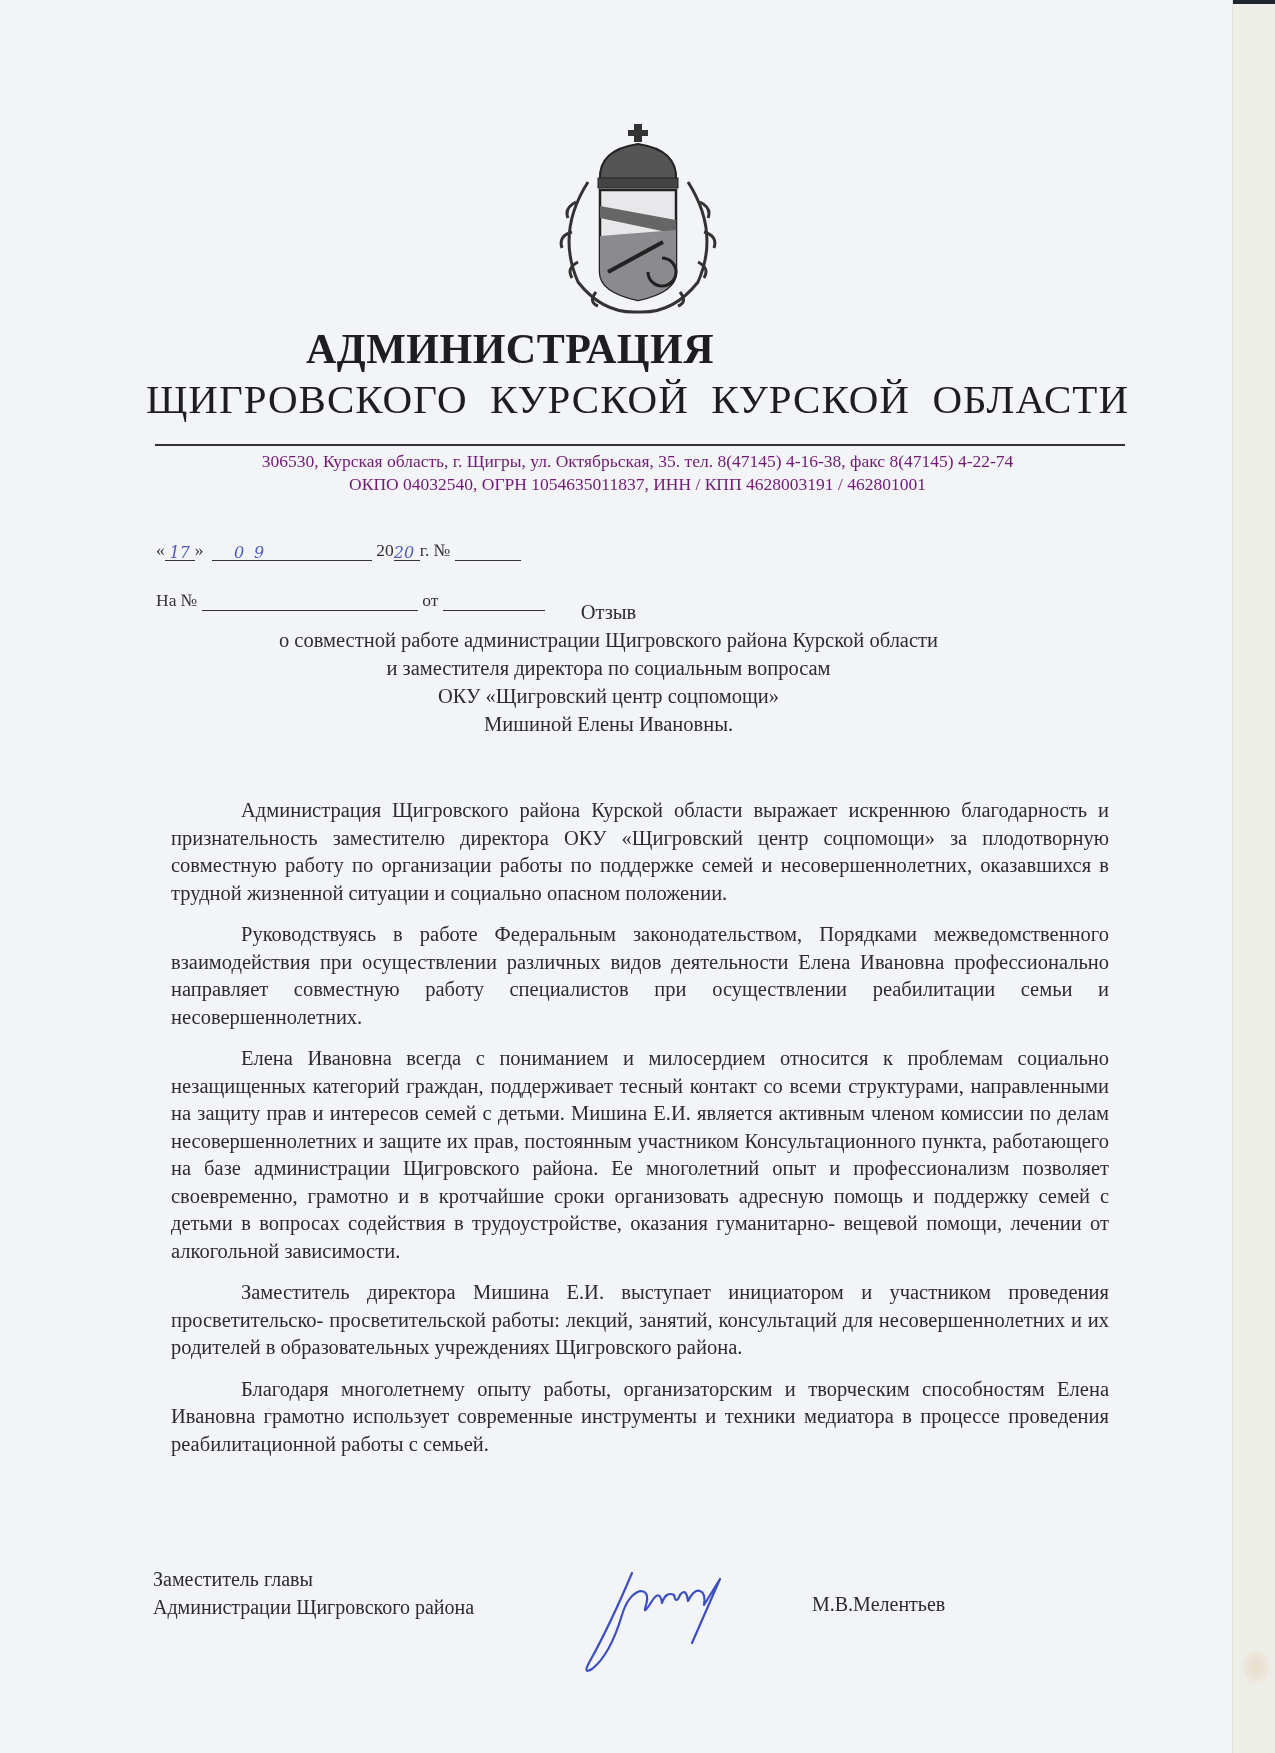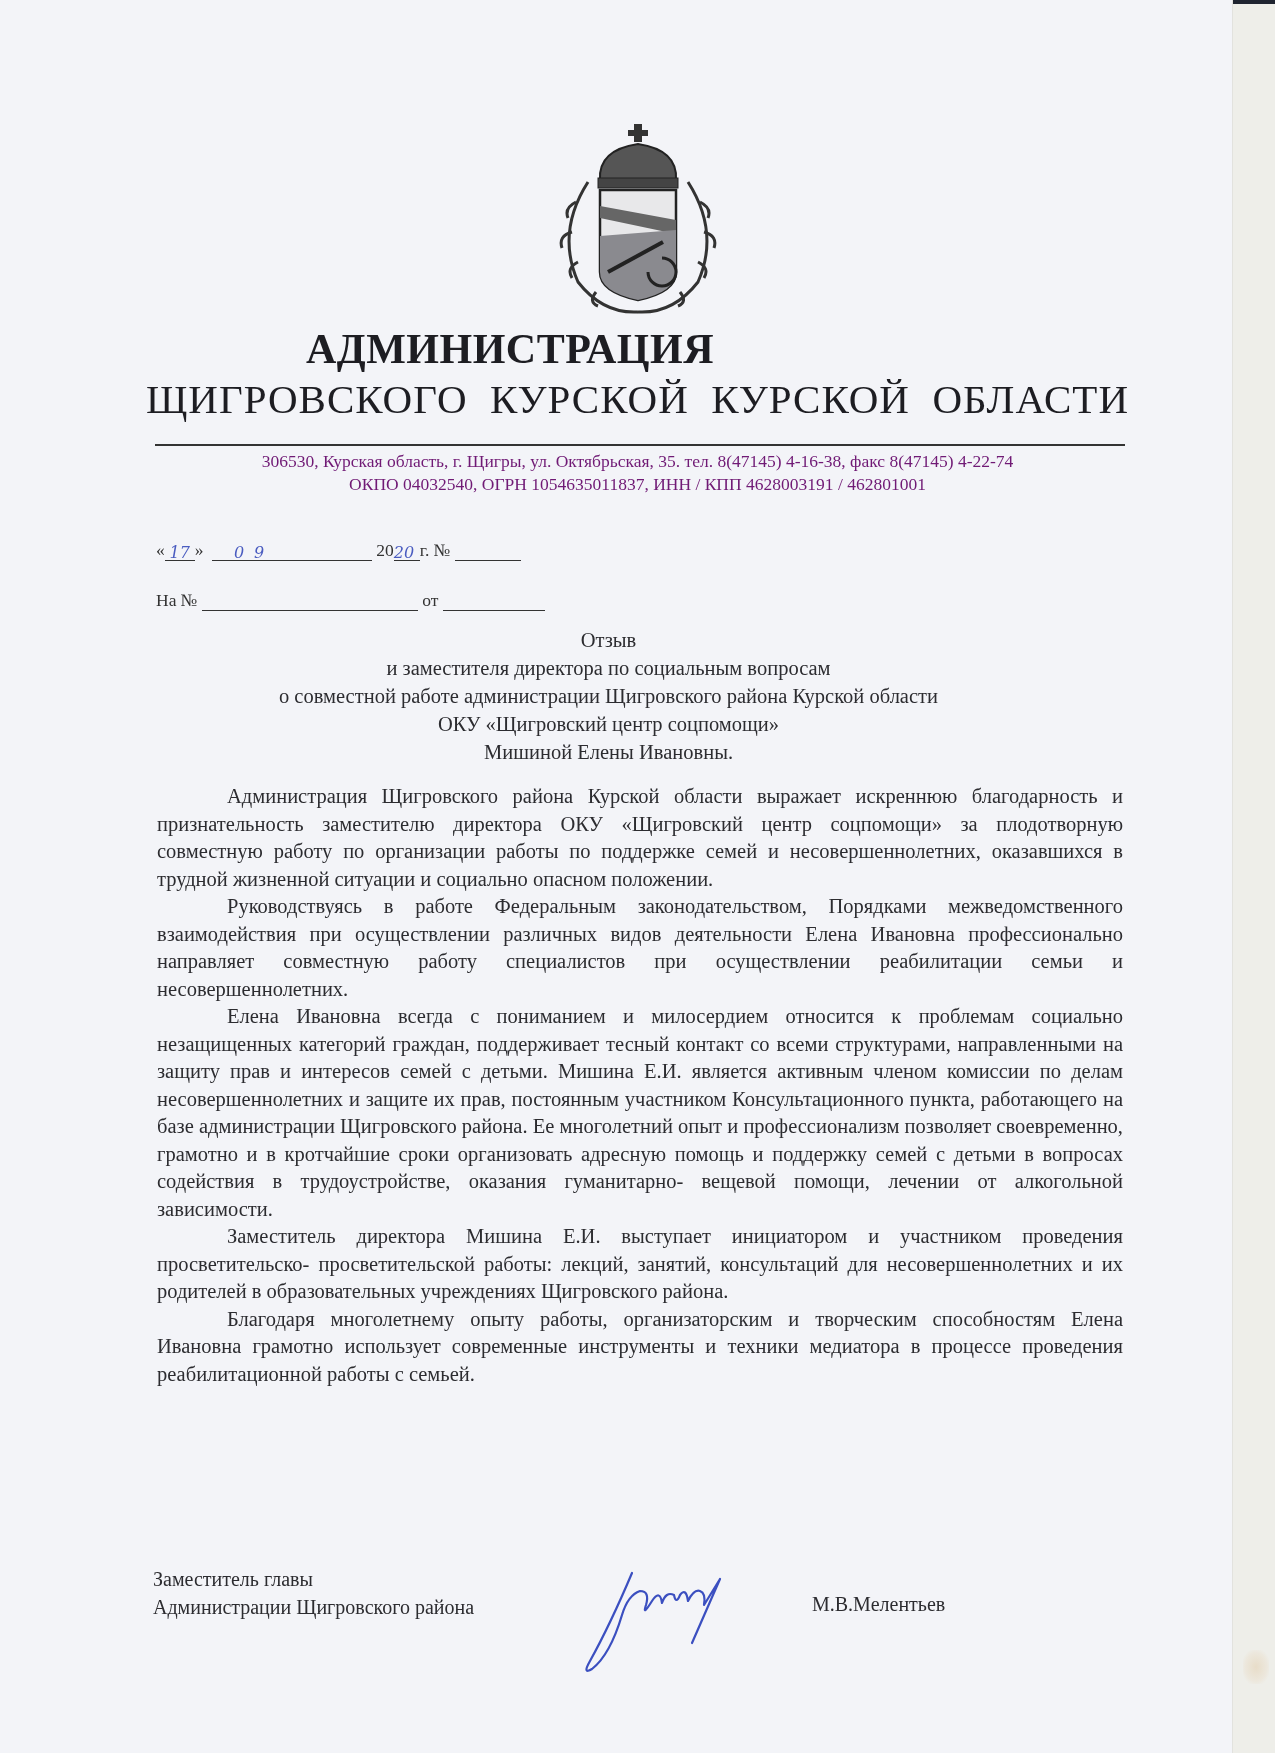--- a/index.html
+++ b/index.html
@@ -21,24 +21,24 @@
       font-size: 42px; font-weight: bold; letter-spacing: 0.5px; color: #1d1d22; }
     .title2 { position: absolute; left: 0; width: 1275px; top: 375px; text-align: center;
       font-size: 41px; letter-spacing: 1px; color: #1d1d22; }
     .rule { position: absolute; left: 155px; width: 970px; top: 444px; border-top: 2px solid #333; }
     .addr { position: absolute; left: 0; width: 1275px; text-align: center; font-size: 17.5px; color: #701a75; }
     .addr1 { top: 451px; } .addr2 { top: 474px; }
     .line { position: absolute; font-size: 17.5px; color: #333; }
     .uline { display: inline-block; border-bottom: 1px solid #333; height: 18px; vertical-align: bottom; }
     .hand { font-family: "DejaVu Serif", serif; font-style: italic; color: #4a5cc0; font-size: 16px; }
     .heading { position: absolute; left: 0; width: 1217px; top: 598px; text-align: center;
-      font-size: 20.5px; line-height: 28px; color: #2c2c30; margin-top: 28px; }
+      font-size: 20.5px; line-height: 28px; color: #2c2c30; }
     .body { position: absolute; left: 157px; width: 966px; top: 783px;
       font-size: 20.5px; line-height: 27.5px; text-align: justify; color: #2c2c30; }
-    .body p { margin: 0; text-indent: 70px; }
+    .body p { margin: 14px; text-indent: 70px; }
     .sign { position: absolute; left: 153px; top: 1565px; font-size: 20px; line-height: 28px; color: #2c2c30; }
     .signer { position: absolute; left: 812px; top: 1593px; font-size: 20px; color: #2c2c30; }
     .sigsvg { position: absolute; left: 570px; top: 1565px; width: 220px; height: 110px; }
   </style>
 </head>
 <body>
 
 <div class="edge"></div>
 <div class="edge-top"></div>
 <div class="stain"></div>
@@ -83,22 +83,22 @@
 
 <div class="line" style="left:156px; top:590px;">
   <span>На №</span>
   <span class="uline" style="width:216px;"></span>
   <span>от</span>
   <span class="uline" style="width:102px;"></span>
 </div>
 
 <div class="heading">
   <div>Отзыв</div>
+  <div>о совместной работе администрации Щигровского района Курской области</div>
   <div>и заместителя директора по социальным вопросам</div>
-  <div>о совместной работе администрации Щигровского района Курской области</div>
   <div>ОКУ «Щигровский центр соцпомощи»</div>
   <div>Мишиной Елены Ивановны.</div>
 </div>
 
 <div class="body">
   <p>Администрация Щигровского района Курской области выражает искреннюю благодарность и признательность заместителю директора ОКУ «Щигровский центр соцпомощи» за плодотворную совместную работу по организации работы по поддержке семей и несовершеннолетних, оказавшихся в трудной жизненной ситуации и социально опасном положении.</p>
   <p>Руководствуясь в работе Федеральным законодательством, Порядками межведомственного взаимодействия при осуществлении различных видов деятельности Елена Ивановна профессионально направляет совместную работу специалистов при осуществлении реабилитации семьи и несовершеннолетних.</p>
   <p>Елена Ивановна всегда с пониманием и милосердием относится к проблемам социально незащищенных категорий граждан, поддерживает тесный контакт со всеми структурами, направленными на защиту прав и интересов семей с детьми. Мишина Е.И. является активным членом комиссии по делам несовершеннолетних и защите их прав, постоянным участником Консультационного пункта, работающего на базе администрации Щигровского района. Ее многолетний опыт и профессионализм позволяет своевременно, грамотно и в кротчайшие сроки организовать адресную помощь и поддержку семей с детьми в вопросах содействия в трудоустройстве, оказания гуманитарно- вещевой помощи, лечении от алкогольной зависимости.</p>
   <p>Заместитель директора Мишина Е.И. выступает инициатором и участником проведения просветительско- просветительской работы: лекций, занятий, консультаций для несовершеннолетних и их родителей в образовательных учреждениях Щигровского района.</p>
   <p>Благодаря многолетнему опыту работы, организаторским и творческим способностям Елена Ивановна грамотно использует современные инструменты и техники медиатора в процессе проведения реабилитационной работы с семьей.</p>

